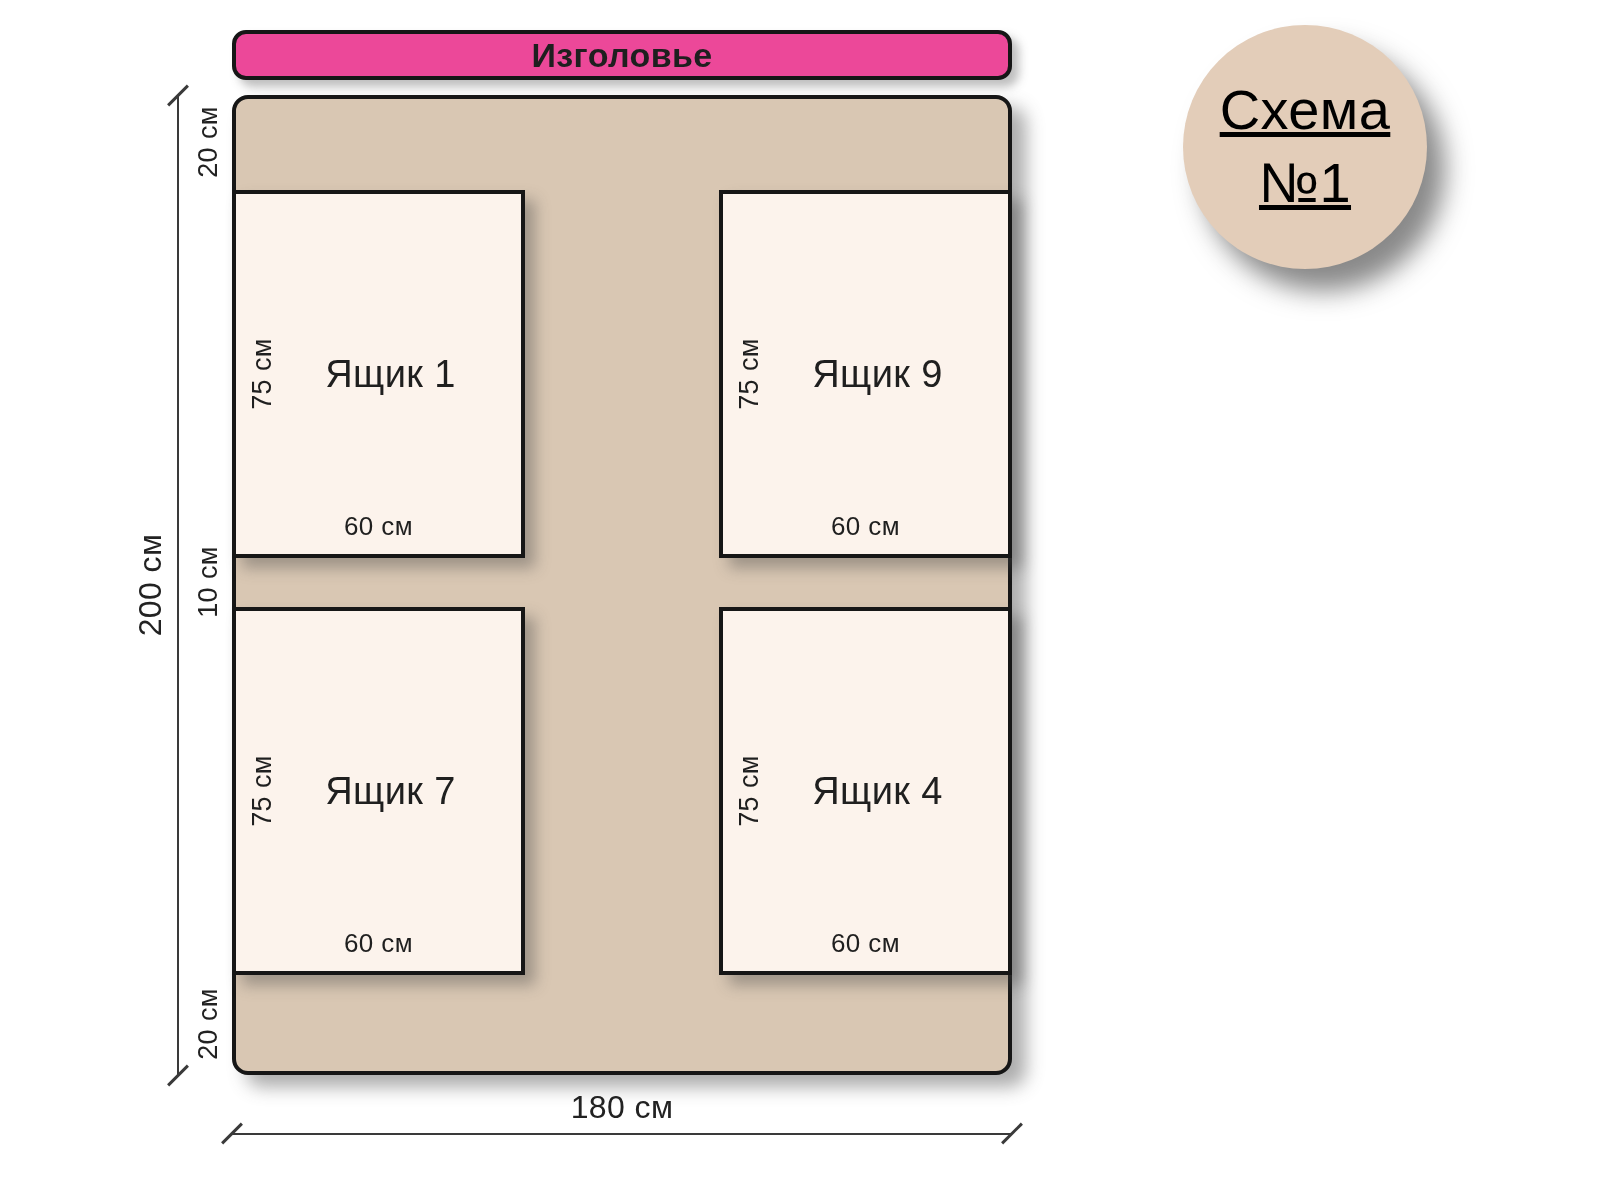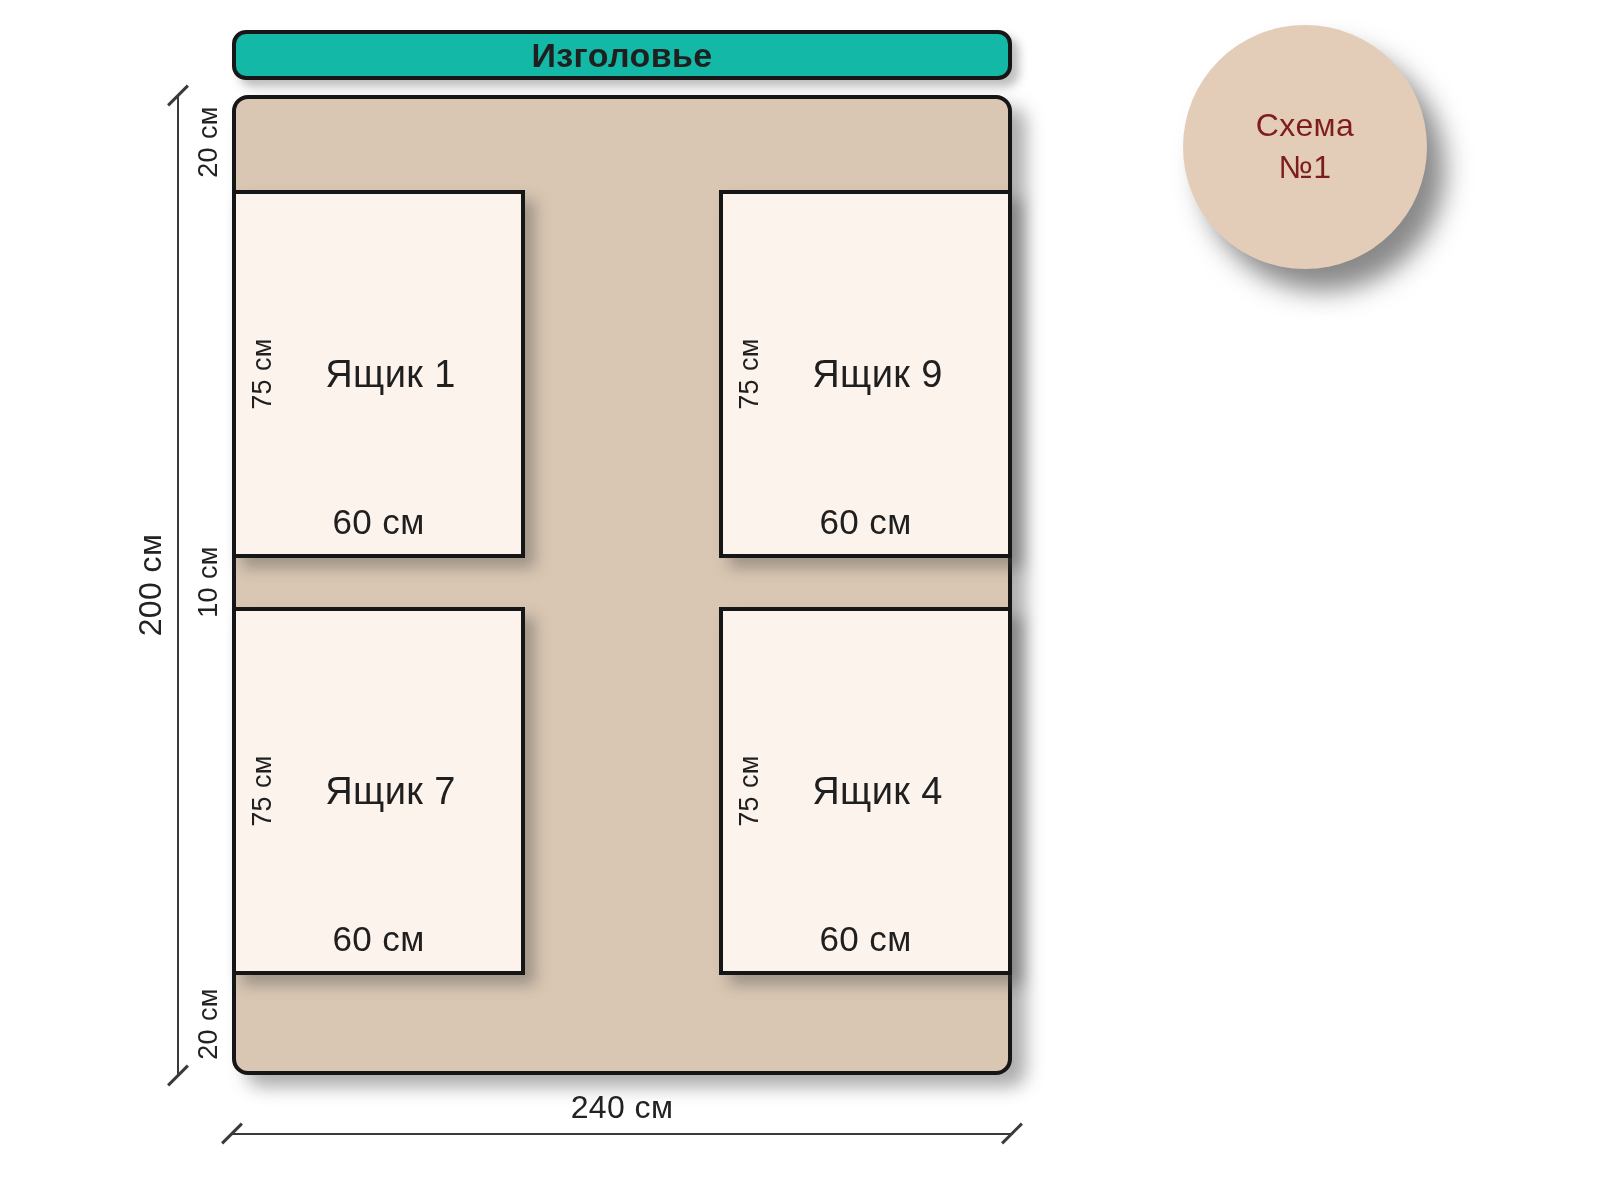--- a/index.html
+++ b/index.html
@@ -10,21 +10,21 @@
     color:#1f1f1f;
     overflow:hidden;
     position:relative;
     letter-spacing:0.4px;
   }
   .canvas { position:absolute; inset:0; }
 
   
   .headboard {
     position:absolute; left:232px; top:30px; width:780px; height:50px;
-    background:#14b8a6;
+    background:#ec4899;
     border:4px solid #161616; border-radius:14px;
     box-sizing:border-box;
     display:flex; align-items:center; justify-content:center;
     font-size:34px; font-weight:600;
     box-shadow:7px 7px 10px rgba(70,70,70,0.35);
   }
 
   
   .bed {
     position:absolute; left:232px; top:95px; width:780px; height:980px;
@@ -53,21 +53,21 @@
     font-size:38px; font-weight:500; white-space:nowrap;margin-left:12px;
   }
   .drawer-height {
     position:absolute; left:26px; top:50%;
     transform:translate(-50%,-50%) rotate(-90deg);
     font-size:27px; white-space:nowrap;
   }
   .drawer-width {
     position:absolute; left:50%; bottom:12px;
     transform:translateX(-50%);
-    font-size:35px; white-space:nowrap;
+    font-size:26px; white-space:nowrap;
   }
 
   
   .dim-text { position:absolute; white-space:nowrap; color:#222; }
   .rot { transform:translate(-50%,-50%) rotate(-90deg); }
   .ctr { transform:translate(-50%,-50%); }
   .label-200      { left:150px; top:585px;  font-size:32px; font-weight:500; }
   .label-20-top   { left:208px; top:142px;  font-size:27px; }
   .label-10       { left:208px; top:582px;  font-size:27px; }
   .label-20-bot   { left:208px; top:1024px; font-size:27px; }
@@ -84,22 +84,23 @@
   .tick-vt { left:164px; top:94px; }
   .tick-vb { left:164px; top:1074px; }
   .tick-hl { left:218px; top:1132px; }
   .tick-hr { left:998px; top:1132px; }
 
   
   .badge {
     position:absolute; left:1183px; top:25px; width:244px; height:244px;
     background:#e3cdb9; border-radius:50%;
     display:flex; flex-direction:column; align-items:center; justify-content:center;
-    font-size:32px; font-weight:500; line-height:1.3; color:#7f1d1d;
+    font-size:56px; font-weight:500; line-height:1.3; color:#000000;
     box-shadow:18px 22px 26px rgba(40,40,40,0.55);
+    text-decoration:underline;
   }
 </style>
 </head>
 <body>
 
 <div class="canvas">
 
   <div class="headboard">
     <span>Изголовье</span>
   </div>
@@ -135,20 +136,20 @@
   <div class="tick tick-vb"></div>
 
   <div class="dim-line hline"></div>
   <div class="tick tick-hl"></div>
   <div class="tick tick-hr"></div>
 
   <span class="dim-text rot label-200">200 см</span>
   <span class="dim-text rot label-20-top">20 см</span>
   <span class="dim-text rot label-10">10 см</span>
   <span class="dim-text rot label-20-bot">20 см</span>
-  <span class="dim-text ctr label-160">240 см</span>
+  <span class="dim-text ctr label-160">180 см</span>
 
   <div class="badge">
     <div>Схема</div>
     <div>№1</div>
   </div>
 
 </div>
 
 </body></html>

